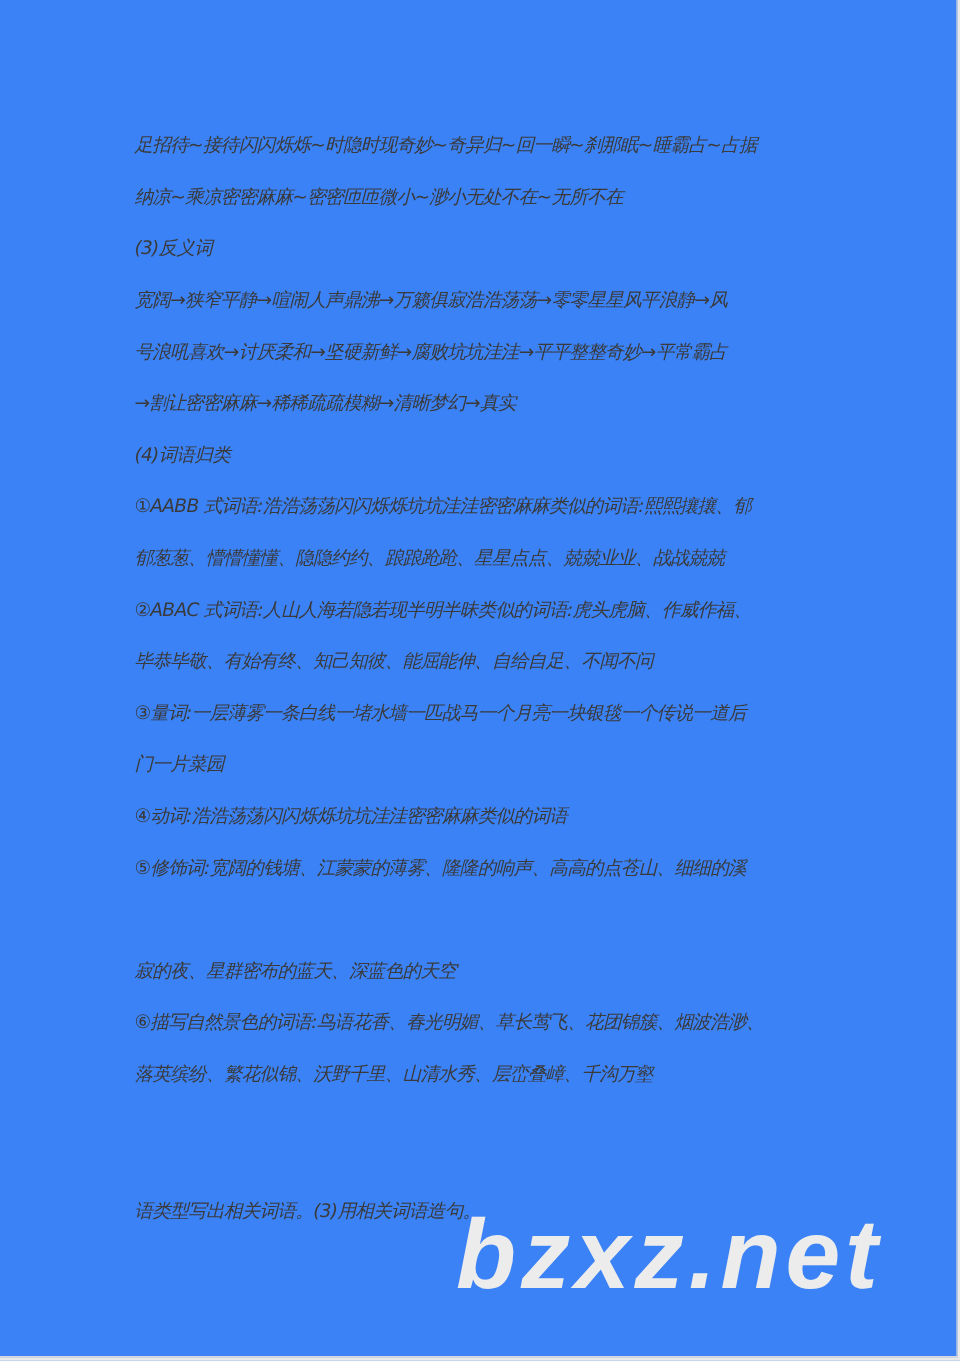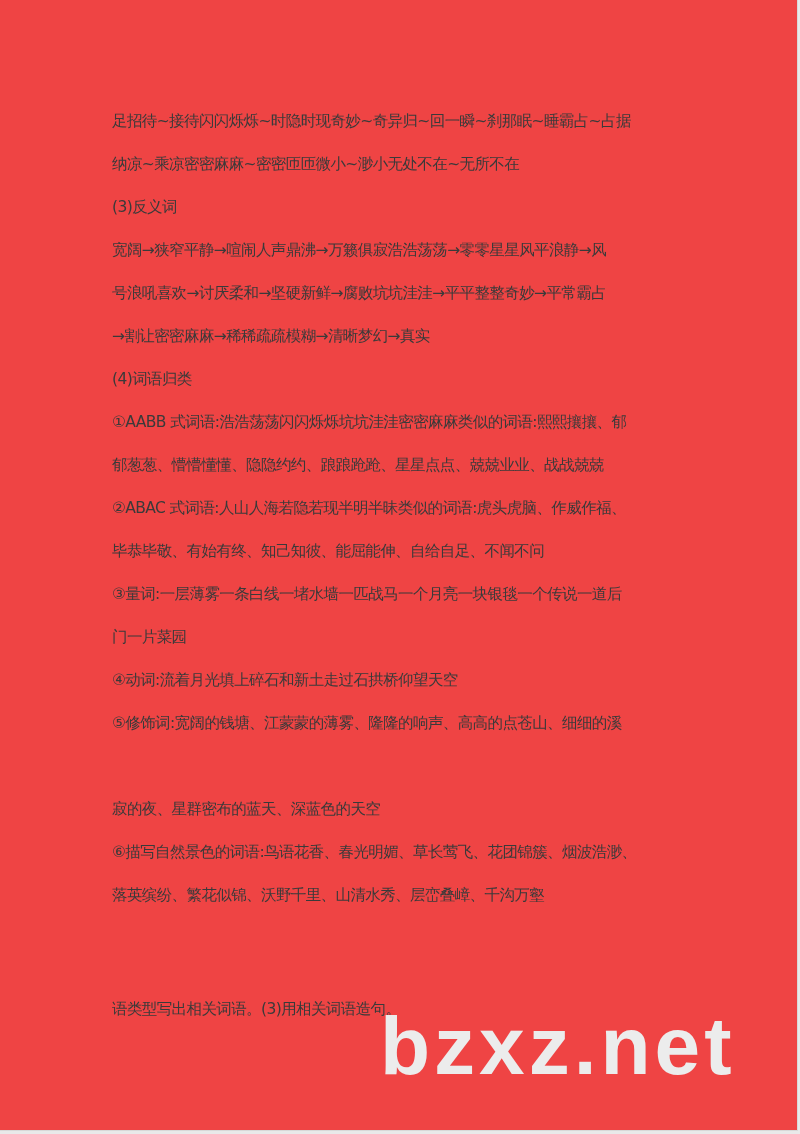--- a/index.html
+++ b/index.html
@@ -3,21 +3,21 @@
 <meta charset="utf-8">
 <style>
   html, body { margin: 0; padding: 0; }
   body {
     width: 800px; height: 1134px; background: #e9e9e9;
     position: relative; overflow: hidden;
     font-family: "DejaVu Sans", "Liberation Sans", sans-serif;
   }
   .page {
     position: absolute; left: 0; top: 0; width: 797px; height: 1130px;
-    background: #ef4444; border-right: 1px solid #d8d8d8; border-bottom: 1px solid #d8d8d8;
+    background: #3b82f6; border-right: 1px solid #d8d8d8; border-bottom: 1px solid #d8d8d8; font-style: italic;
   }
   .line {
     position: absolute; left: 112px; font-size: 15.5px; color: #3a3a3a;
     white-space: nowrap; letter-spacing: -0.6px; line-height: 20px;
   }
   .watermark {
     position: absolute; left: 380px; top: 990px; font-size: 82px; font-weight: bold;
     color: #ececec; letter-spacing: 4px; line-height: 80px;
     font-family: "Liberation Sans", sans-serif;
     margin-top: 16px;
@@ -33,20 +33,20 @@
   <div class="line" style="top:240px">宽阔→狭窄平静→喧闹人声鼎沸→万籁俱寂浩浩荡荡→零零星星风平浪静→风</div>
   <div class="line" style="top:283px">号浪吼喜欢→讨厌柔和→坚硬新鲜→腐败坑坑洼洼→平平整整奇妙→平常霸占</div>
   <div class="line" style="top:326px">→割让密密麻麻→稀稀疏疏模糊→清晰梦幻→真实</div>
   <div class="line" style="top:369px">(4)词语归类</div>
   <div class="line" style="top:412px">①AABB 式词语:浩浩荡荡闪闪烁烁坑坑洼洼密密麻麻类似的词语:熙熙攘攘、郁</div>
   <div class="line" style="top:455px">郁葱葱、懵懵懂懂、隐隐约约、踉踉跄跄、星星点点、兢兢业业、战战兢兢</div>
   <div class="line" style="top:541px">毕恭毕敬、有始有终、知己知彼、能屈能伸、自给自足、不闻不问</div>
   <div class="line" style="top:498px">②ABAC 式词语:人山人海若隐若现半明半昧类似的词语:虎头虎脑、作威作福、</div>
   <div class="line" style="top:584px">③量词:一层薄雾一条白线一堵水墙一匹战马一个月亮一块银毯一个传说一道后</div>
   <div class="line" style="top:627px">门一片菜园</div>
-  <div class="line" style="top:670px">④动词:流着月光填上碎石和新土走过石拱桥仰望天空</div>
+  <div class="line" style="top:670px">④动词:浩浩荡荡闪闪烁烁坑坑洼洼密密麻麻类似的词语</div>
   <div class="line" style="top:713px">⑤修饰词:宽阔的钱塘、江蒙蒙的薄雾、隆隆的响声、高高的点苍山、细细的溪</div>
   <div class="line" style="top:799px">寂的夜、星群密布的蓝天、深蓝色的天空</div>
   <div class="line" style="top:842px">⑥描写自然景色的词语:鸟语花香、春光明媚、草长莺飞、花团锦簇、烟波浩渺、</div>
   <div class="line" style="top:885px">落英缤纷、繁花似锦、沃野千里、山清水秀、层峦叠嶂、千沟万壑</div>
   <div class="line" style="top:999px">语类型写出相关词语。(3)用相关词语造句。</div>
   <div class="watermark">bzxz.net</div>
 </div>
 
 </body></html>

